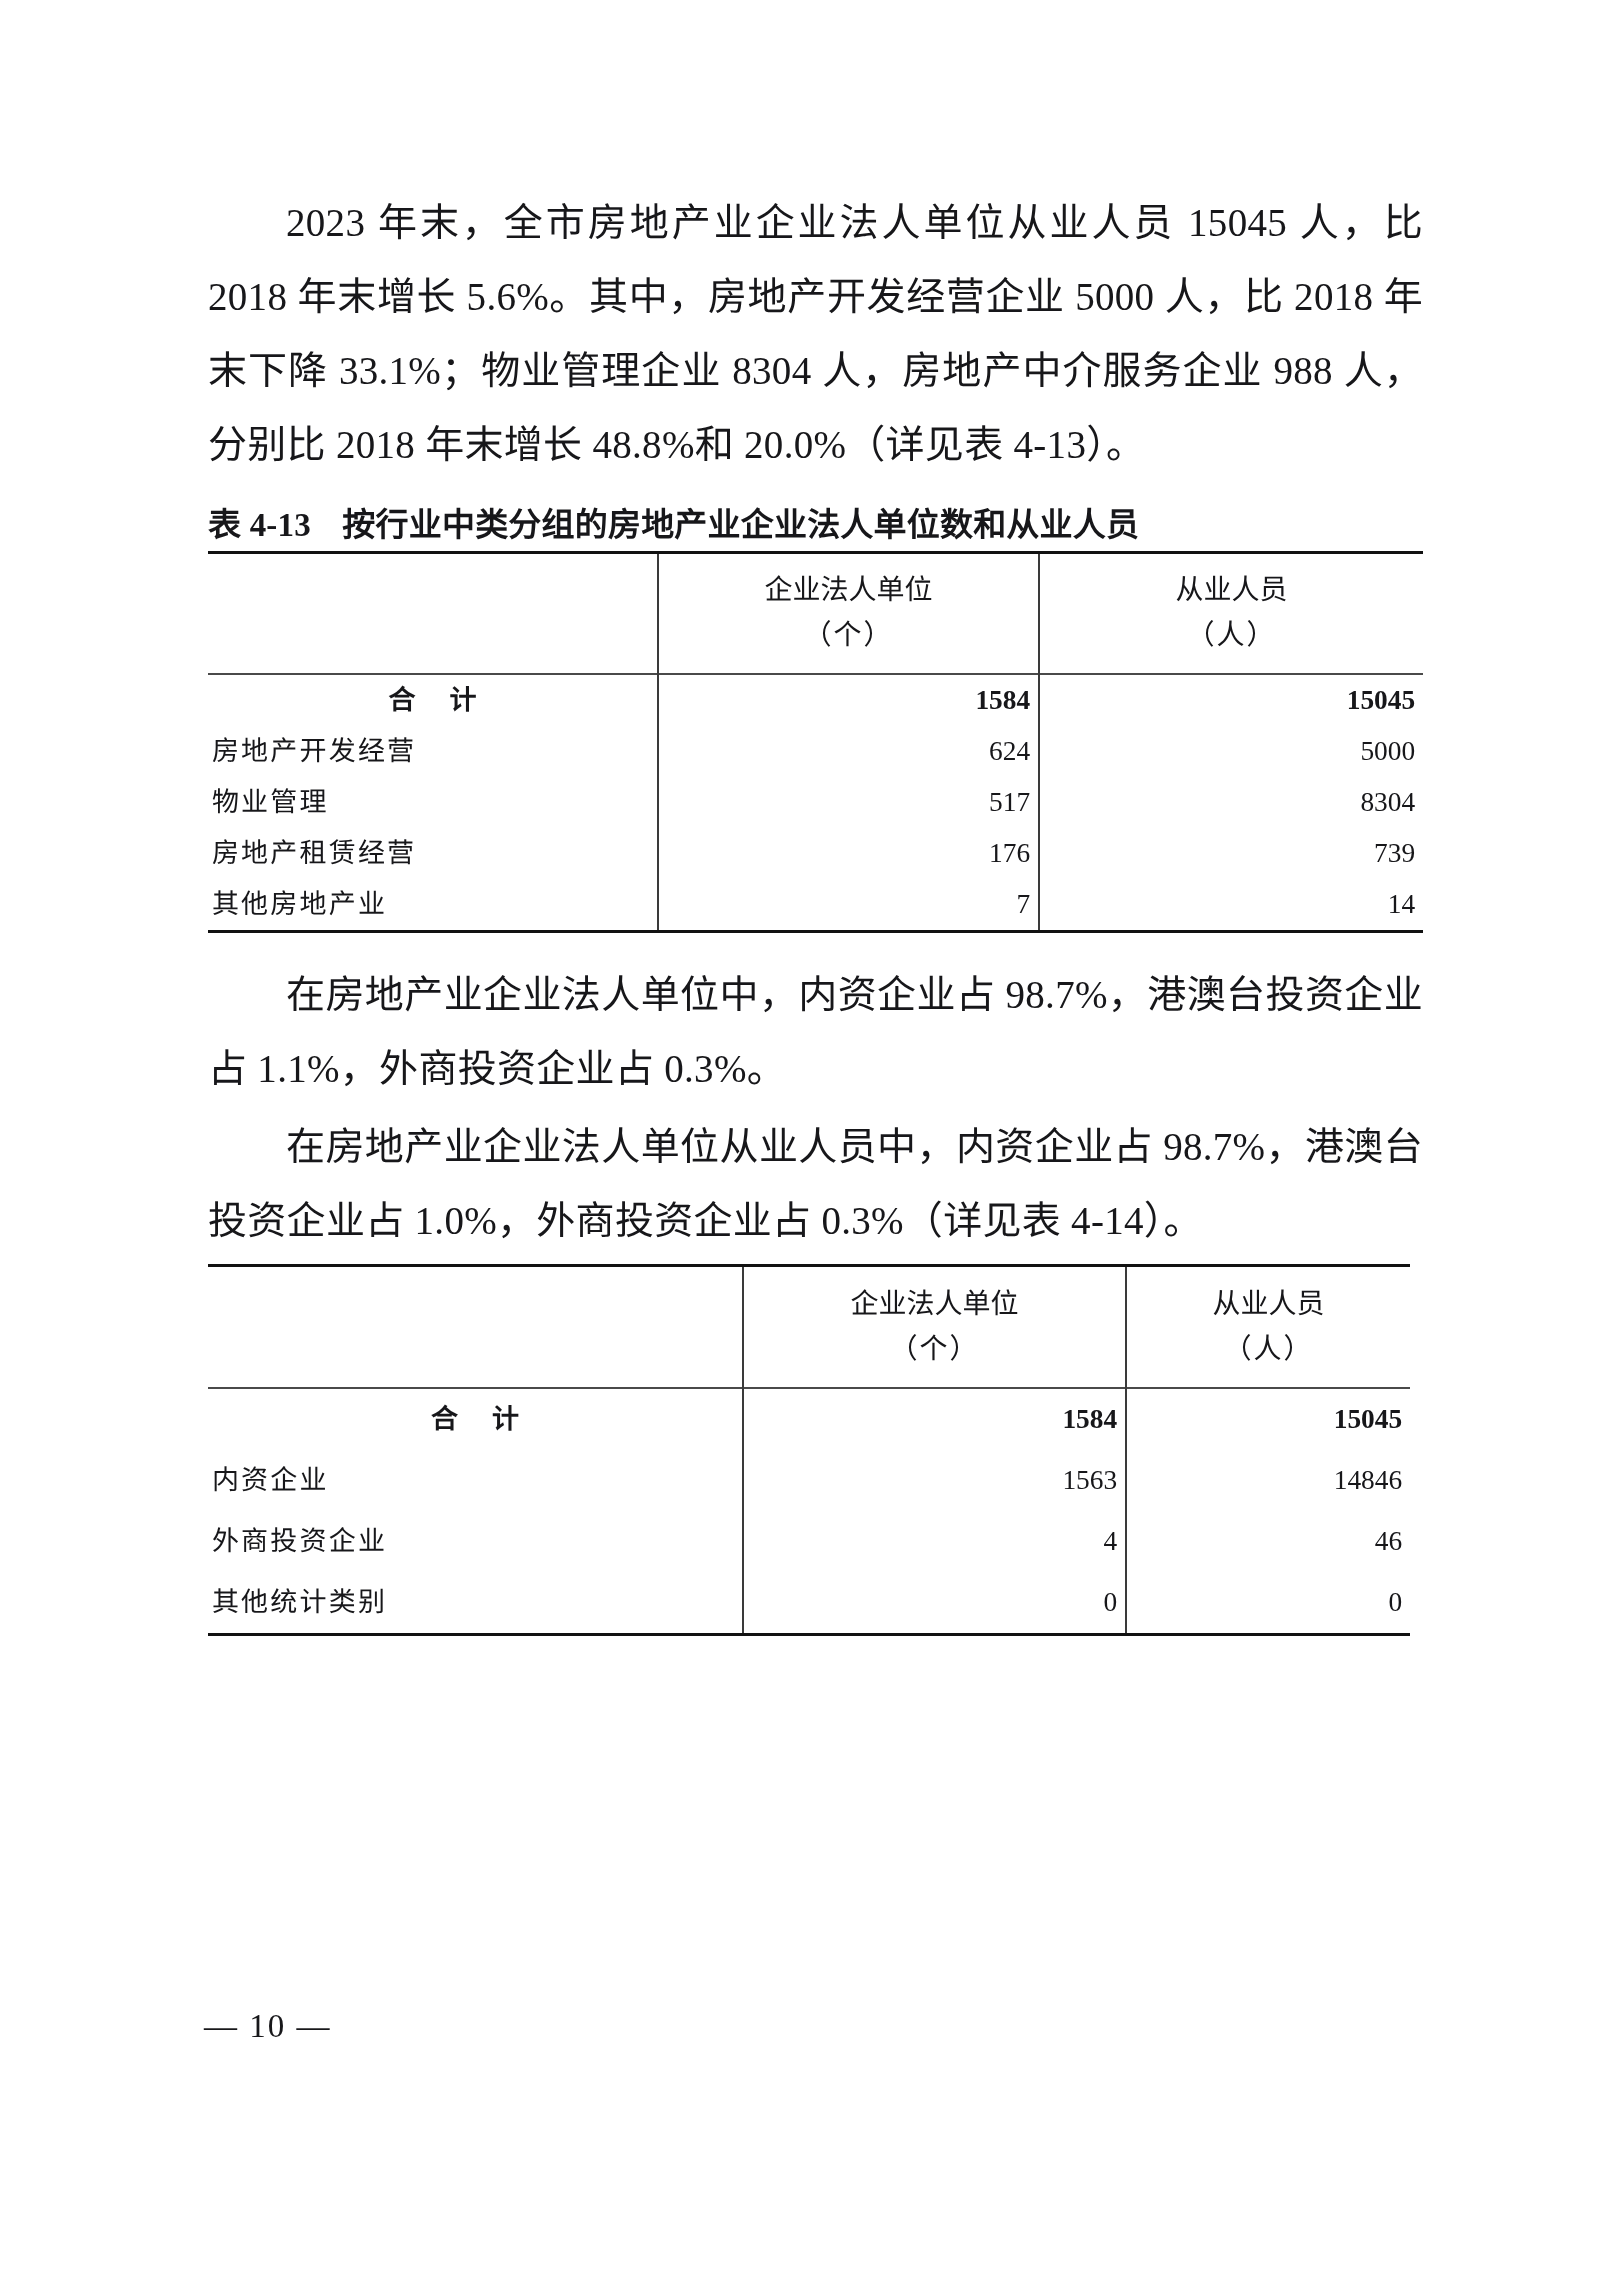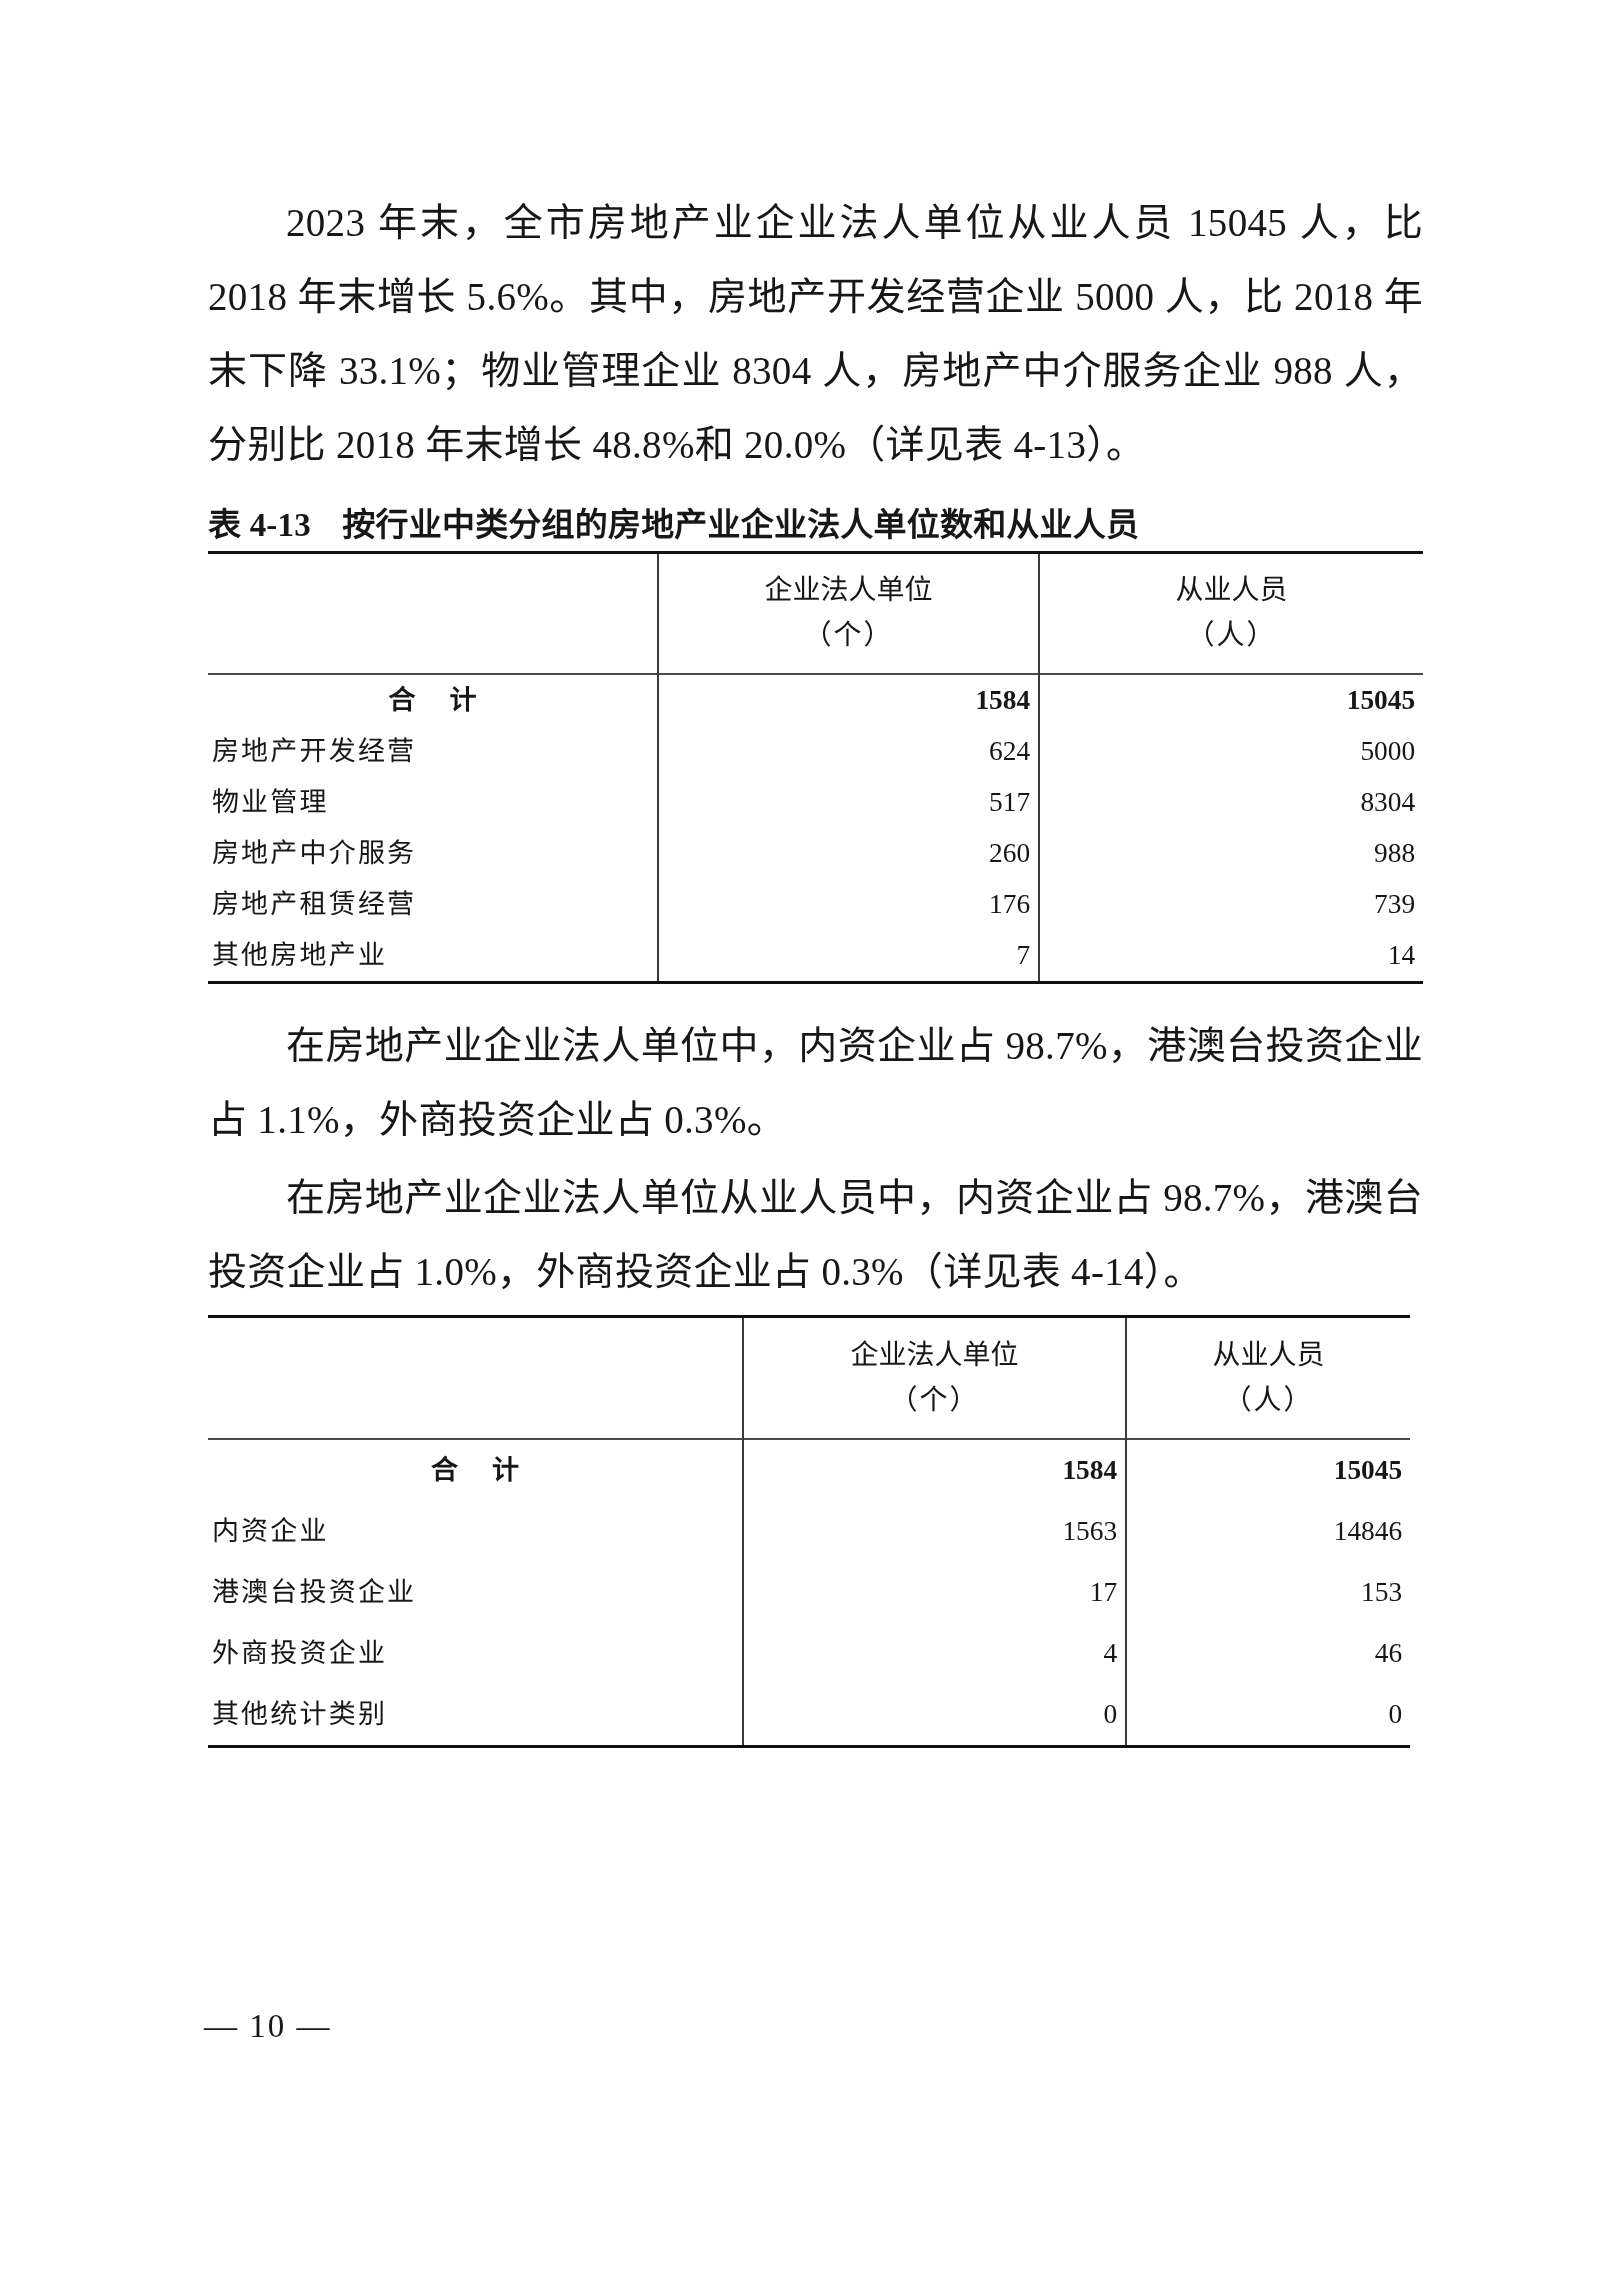--- a/index.html
+++ b/index.html
@@ -185,25 +185,20 @@
             <td class="row-label">房地产开发经营</td>
             <td class="row-num vline">624</td>
             <td class="row-num vline">5000</td>
           </tr>
           <tr>
             <td class="row-label">物业管理</td>
             <td class="row-num vline">517</td>
             <td class="row-num vline">8304</td>
           </tr>
           <tr>
-            <td class="row-label">房地产中介服务</td>
-            <td class="row-num vline">260</td>
-            <td class="row-num vline">988</td>
-          </tr>
-          <tr>
             <td class="row-label">房地产租赁经营</td>
             <td class="row-num vline">176</td>
             <td class="row-num vline">739</td>
           </tr>
           <tr>
             <td class="row-label rule-bottom">其他房地产业</td>
             <td class="row-num rule-bottom vline">7</td>
             <td class="row-num rule-bottom vline">14</td>
           </tr>
         </tbody>
@@ -240,25 +235,20 @@
             <td class="row-label rule-mid">合  计</td>
             <td class="row-num rule-mid vline">1584</td>
             <td class="row-num rule-mid vline">15045</td>
           </tr>
           <tr>
             <td class="row-label">内资企业</td>
             <td class="row-num vline">1563</td>
             <td class="row-num vline">14846</td>
           </tr>
           <tr>
-            <td class="row-label">港澳台投资企业</td>
-            <td class="row-num vline">17</td>
-            <td class="row-num vline">153</td>
-          </tr>
-          <tr>
             <td class="row-label">外商投资企业</td>
             <td class="row-num vline">4</td>
             <td class="row-num vline">46</td>
           </tr>
           <tr>
             <td class="row-label rule-bottom">其他统计类别</td>
             <td class="row-num rule-bottom vline">0</td>
             <td class="row-num rule-bottom vline">0</td>
           </tr>
         </tbody>

